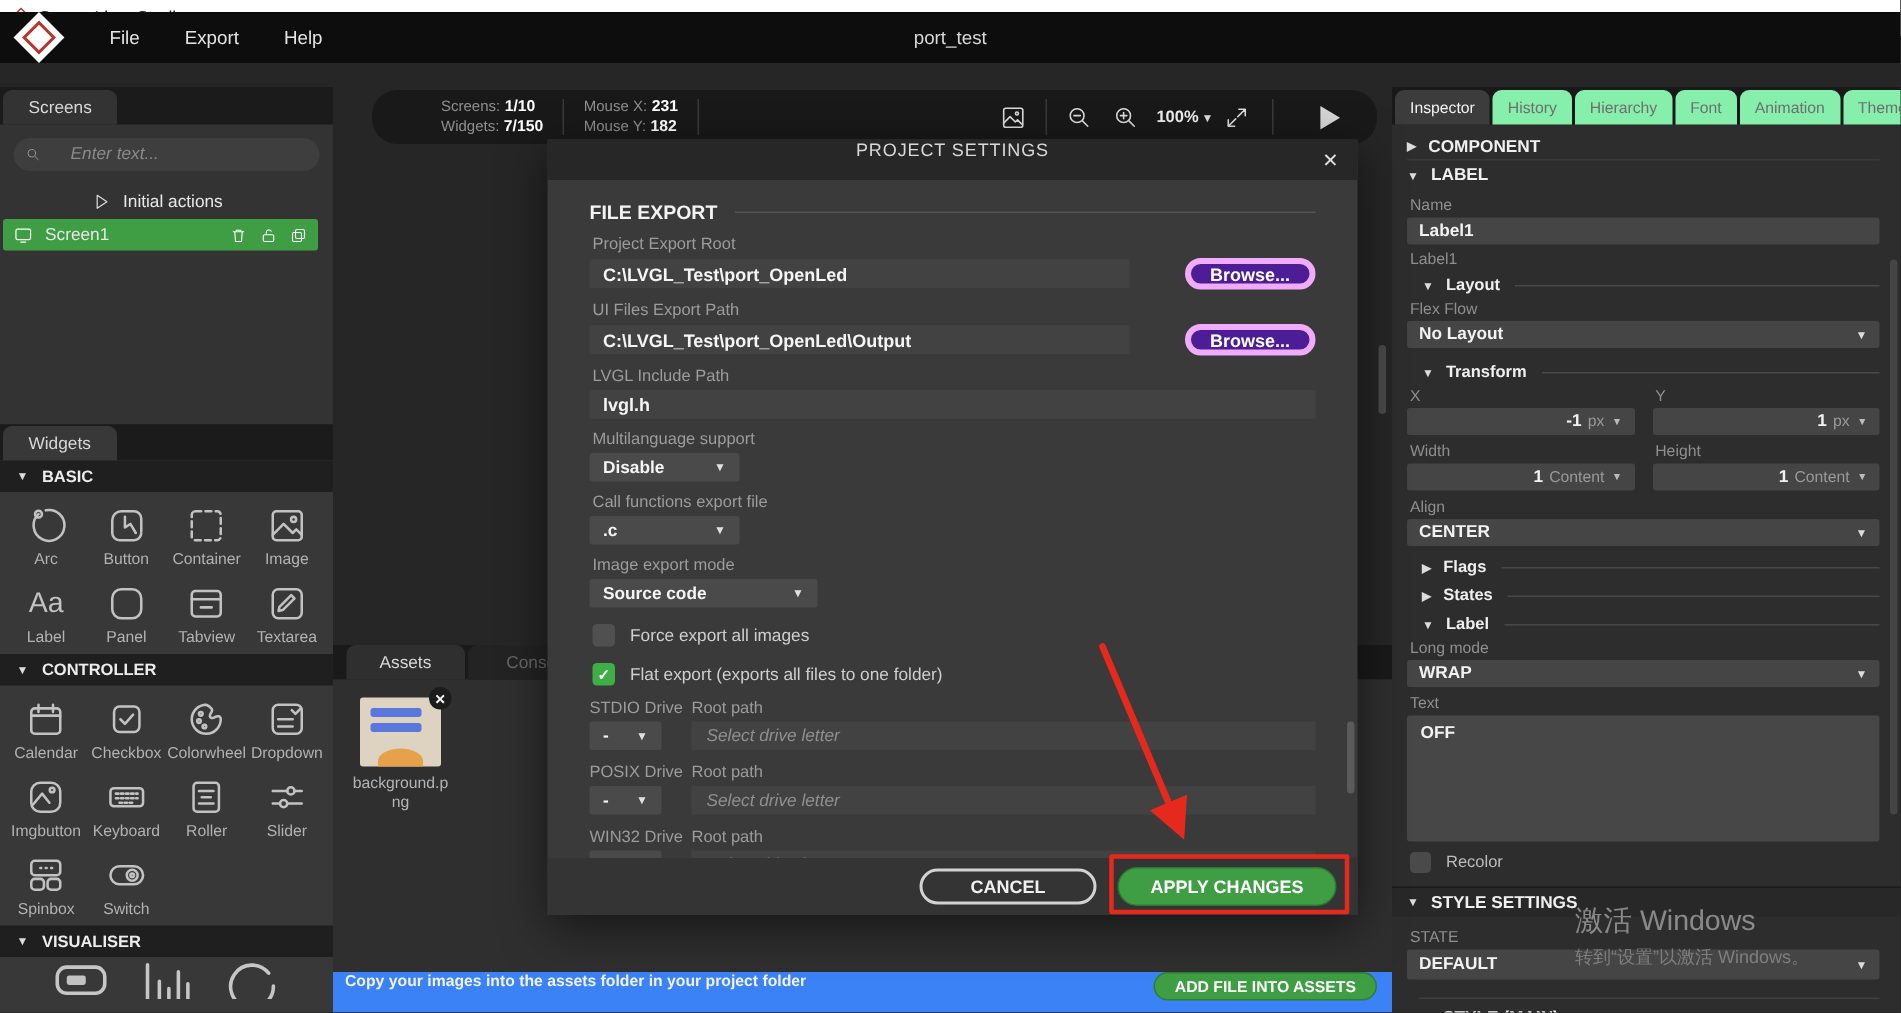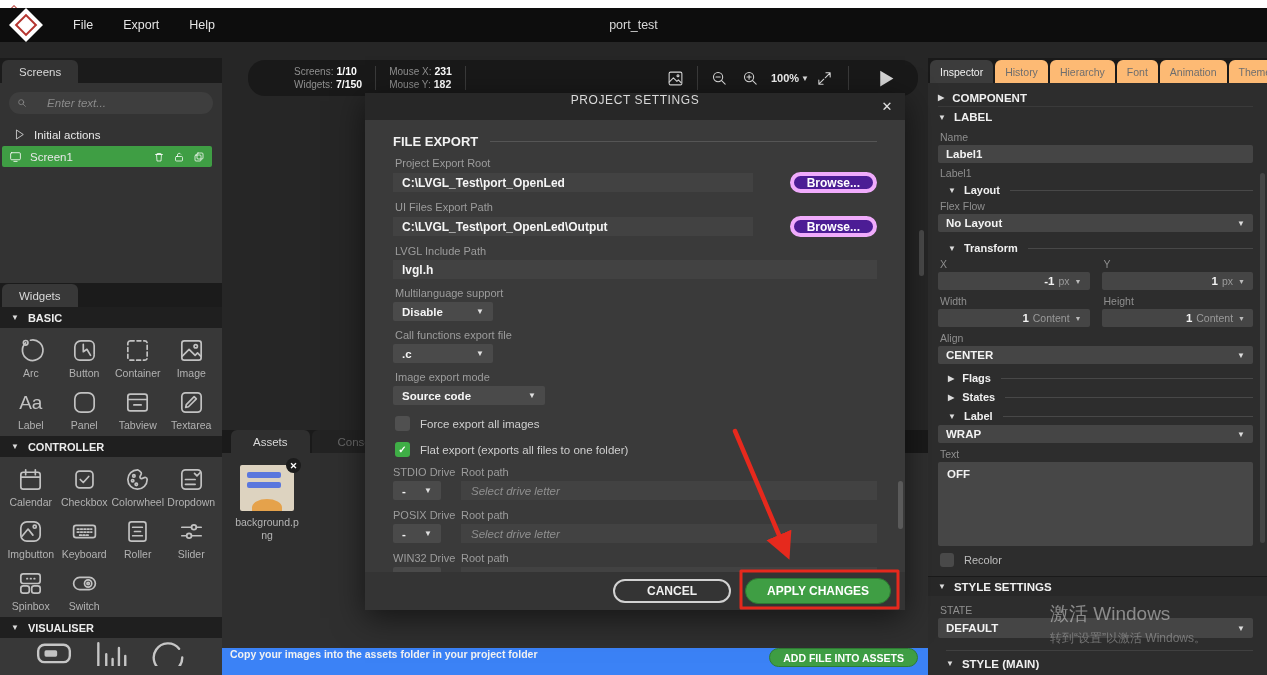--- a/index.html
+++ b/index.html
@@ -101,21 +101,21 @@
   .drive-ctrls { display:flex; align-items:center; gap:20px; }
   .root-input { flex:1; height:19px; background:#424242; display:flex; align-items:center; padding:0 10px; font-size:11.5px; font-style:italic; color:#8f8f8f; }
   .dlg-footer { position:absolute; left:0; right:0; bottom:0; height:38px; background:#343434; display:flex; align-items:center; justify-content:flex-end; gap:14px; padding-right:14px; }
   .btn-cancel { width:118px; height:24px; border:2px solid #d2d2d2; border-radius:13px; display:flex; align-items:center; justify-content:center; font-size:12px; font-weight:bold; color:#f0f0f0; }
   .btn-apply { width:146px; height:26px; background:#3f9e44; border:1px solid #2c7a31; border-radius:14px; display:flex; align-items:center; justify-content:center; font-size:12px; font-weight:bold; color:#fff; }
   .dlg-scroll { position:absolute; right:2px; top:388px; width:5px; height:48px; background:#5a5a5a; border-radius:3px; }
 
   
   #right-panel { position:absolute; top:58px; left:928px; width:339px; bottom:0; background:#2d2d2d; }
   .itabrow { height:25px; background:#191919; display:flex; align-items:flex-end; padding-left:2px; }
-  .itab { height:23px; padding:0 10px; display:flex; align-items:center; font-size:10.5px; color:#6e6e6e; background:#fdba74; border-radius:6px 6px 0 0; margin-right:2px; }
+  .itab { height:23px; padding:0 10px; display:flex; align-items:center; font-size:10.5px; color:#6e6e6e; background:#86efac; border-radius:6px 6px 0 0; margin-right:2px; }
   .itab.active { background:#3c3c3c; color:#f2f2f2; }
   .insp-body { padding:5px 14px 0 10px; font-size:11px; position:relative; }
   .ihdr { display:flex; align-items:center; gap:8px; font-weight:bold; font-size:11.5px; color:#f0f0f0; height:18px; margin-top:1px; }
   .ihdr.lined::after { content:""; flex:1; height:1px; background:#484848; margin-left:2px; }
   .ihdr.sub { margin-left:10px; font-size:11px; }
   .ilabel { font-size:10.5px; color:#8f8f8f; margin:5px 0 2px 2px; }
   .iinput { height:18px; background:#454545; border-radius:2px; display:flex; align-items:center; padding:0 8px; font-size:11.5px; font-weight:bold; color:#f2f2f2; }
   .idd .dcaret { margin-left:auto; font-size:8px; color:#dcdcdc; }
   .two-col { display:grid; grid-template-columns:1fr 1fr; column-gap:12px; }
   .num { justify-content:flex-end; gap:4px; }
@@ -160,21 +160,21 @@
     <div class="tab scr">Screens</div>
   </div>
   <div class="screens-body">
     <div class="search">
       <svg viewBox="0 0 24 24">
           <circle cx="10" cy="10" r="6"></circle>
           <path d="M14.5 14.5L20 20"></path>
         </svg>
       <input placeholder="Enter text..." style="">
     </div>
-    <div class="tree-row" style="padding-left:13px;">
+    <div class="tree-row" style="padding-left:13px;margin-left:48px;">
       <svg viewBox="0 0 24 24">
           <path d="M7 4l12 8-12 8z"></path>
         </svg>
       <span>Initial actions</span>
     </div>
     <div class="tree-row selected">
       <svg viewBox="0 0 24 24">
           <rect x="3" y="5" width="18" height="13" rx="2"></rect>
           <path d="M9 21h6"></path>
         </svg>
@@ -600,20 +600,21 @@
       </div>
     <div class="ihdr sub lined">
         <span class="car">▶</span>
         <span>States</span>
       </div>
     <div class="ihdr sub lined">
         <span class="car">▼</span>
         <span>Label</span>
       </div>
 
+    <div class="ilabel" style="margin-top:1px;">Long mode</div>
     <div class="iinput idd">
         <span>WRAP</span>
         <span class="dcaret">▼</span>
       </div>
 
     <div class="ilabel">Text</div>
     <div class="itextarea">OFF</div>
 
     <div class="chk-row" style="margin:7px 0 0 2px;font-size:11px;color:#bdbdbd;">
       <span class="chk" style="width:14px;height:14px;background:#4a4a4a;"></span>

